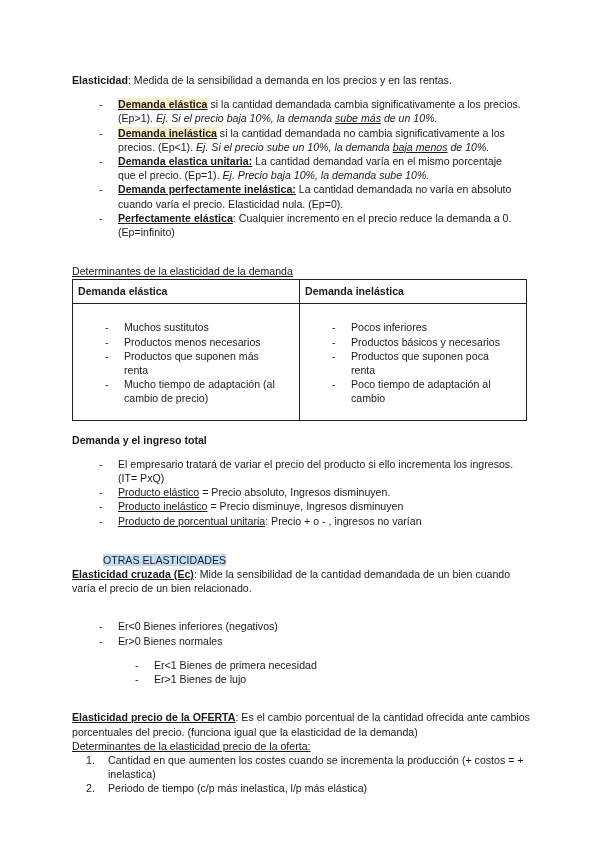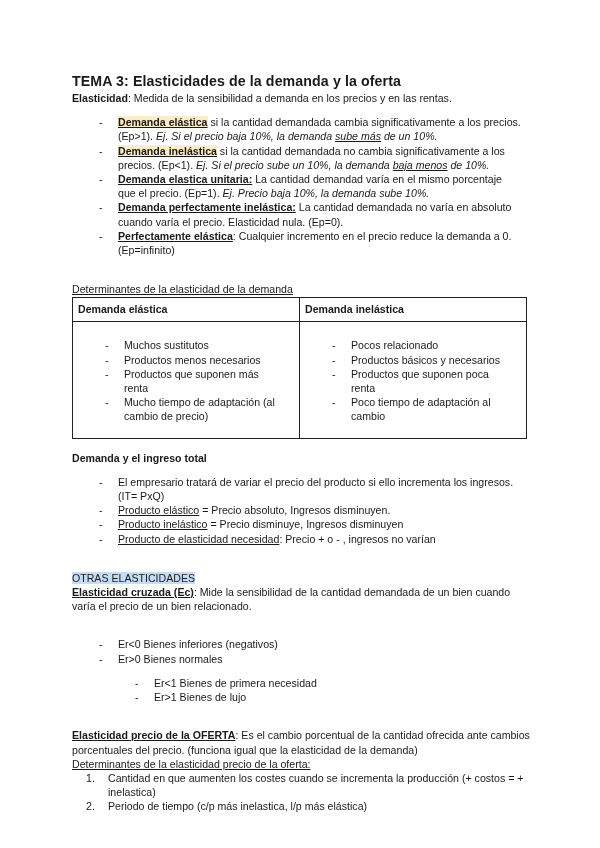--- a/index.html
+++ b/index.html
@@ -5,42 +5,41 @@
   html, body { margin:0; padding:0; background:#ffffff; }
   body { width:600px; height:848px; position:relative; overflow:hidden;
          font-family:"Liberation Sans", sans-serif; color:#1a1a1a; font-size:10.6px; line-height:14.2px; }
   .page { position:absolute; left:72px; top:73px; width:460px; }
   .title { font-size:14.2px; font-weight:bold; line-height:17px; margin:0 0 1px 0; letter-spacing:0.1px; }
   p { margin:0; }
   b, .b { font-weight:bold; }
   u { text-decoration:underline; }
   i { font-style:italic; }
   .hl-yellow { background:#fcedc7; }
-  .hl-blue { background:#c6dcf3; }
+  .hl-blue { background:#c6dcf3;margin-left:31px; }
   ul.dash { list-style:none; margin:10px; padding:0 0 0 36px; }
   ul.dash > li { position:relative; padding-left:0; margin:0; }
   ul.dash > li::before { content:"-"; position:absolute; left:-19px; top:0; }
   ul.dash.l2 { padding-left:72px; }
   ol.num { margin:0; padding:0 0 0 36px; list-style:none; }
   ol.num > li { position:relative; }
   ol.num > li .n { position:absolute; left:-22px; top:0; }
   .gap { height:14px; }
   table.det { border-collapse:collapse; width:455px; margin-top:1px; margin-left:0; }
   table.det td { border:1.3px solid #222; vertical-align:top; padding:4px 5px; width:50%; }
   table.det td.h { font-weight:bold; height:15px; padding-top:4px; padding-bottom:4px; }
   table.det td.c { padding:6px 5px 4px 5px; }
   table.det ul.dash { padding-left:36px; }
   table.det ul.dash > li::before { left:-19px; }
 </style>
 </head>
 <body>
 
 <div class="page">
 
-  <p class="title">TEMA 3: Elasticidades de la demanda y la oferta</p>
 
   <p><b>Elasticidad</b><span>: Medida de la sensibilidad a demanda en los precios y en las rentas.</span></p>
 
   <ul class="dash">
     <li><b><u class="hl-yellow">Demanda elástica</u></b><span> si la cantidad demandada cambia significativamente a los precios. (Ep&gt;1). </span><i><span>Ej. Si el precio baja 10%, la demanda </span><u>sube más</u><span> de un 10%.</span></i></li>
     <li><b><u class="hl-yellow">Demanda inelástica</u></b><span> si la cantidad demandada no cambia significativamente a los precios. (Ep&lt;1). </span><i><span>Ej. Si el precio sube un 10%, la demanda </span><u>baja menos</u><span> de 10%.</span></i></li>
     <li><b><u>Demanda elastica unitaria:</u></b><span> La cantidad demandad varía en el mismo porcentaje que el precio. (Ep=1). </span><i>Ej. Precio baja 10%, la demanda sube 10%.</i></li>
     <li><b><u>Demanda perfectamente inelástica:</u></b><span> La cantidad demandada no varía en absoluto cuando varía el precio. Elasticidad nula. (Ep=0).</span></li>
     <li><b><u>Perfectamente elástica</u></b><span>: Cualquier incremento en el precio reduce la demanda a 0. (Ep=infinito)</span></li>
   </ul>
@@ -59,38 +58,38 @@
       <td class="c">
         <ul class="dash">
           <li>Muchos sustitutos</li>
           <li>Productos menos necesarios</li>
           <li>Productos que suponen más renta</li>
           <li>Mucho tiempo de adaptación (al cambio de precio)</li>
         </ul>
       </td>
       <td class="c">
         <ul class="dash">
-          <li>Pocos relacionado</li>
+          <li>Pocos inferiores</li>
           <li>Productos básicos y necesarios</li>
           <li>Productos que suponen poca renta</li>
           <li>Poco tiempo de adaptación al cambio</li>
         </ul>
       </td>
     </tr>
   </tbody>
     </table>
 
   <div class="gap" style="height:12px"></div>
 
   <p class="b">Demanda y el ingreso total</p>
   <ul class="dash">
     <li><span>El empresario tratará de variar el precio del producto si ello incrementa los ingresos. (IT= PxQ)</span></li>
     <li><u>Producto elástico</u><span> = Precio absoluto, Ingresos disminuyen.</span></li>
     <li><u>Producto inelástico</u><span> = Precio disminuye, Ingresos disminuyen</span></li>
-    <li><u>Producto de elasticidad necesidad</u><span>: Precio + o - , ingresos no varían</span></li>
+    <li><u>Producto de porcentual unitaria</u><span>: Precio + o - , ingresos no varían</span></li>
   </ul>
 
   <div class="gap" style="height:15px"></div>
 
   <p><span class="hl-blue">OTRAS ELASTICIDADES</span></p>
   <p><b><u>Elasticidad cruzada (Ec)</u></b><span>: Mide la sensibilidad de la cantidad demandada de un bien cuando varía el precio de un bien relacionado.</span></p>
 
   <div class="gap" style="height:14px"></div>
 
   <ul class="dash">

